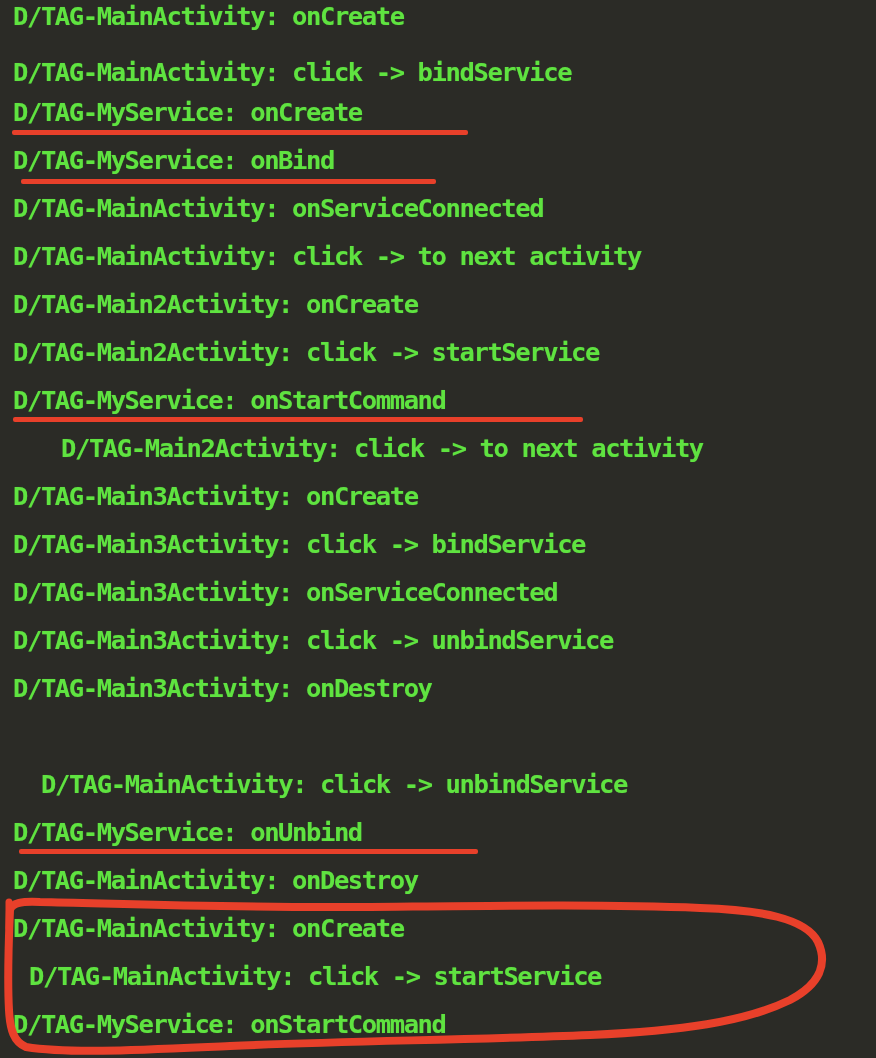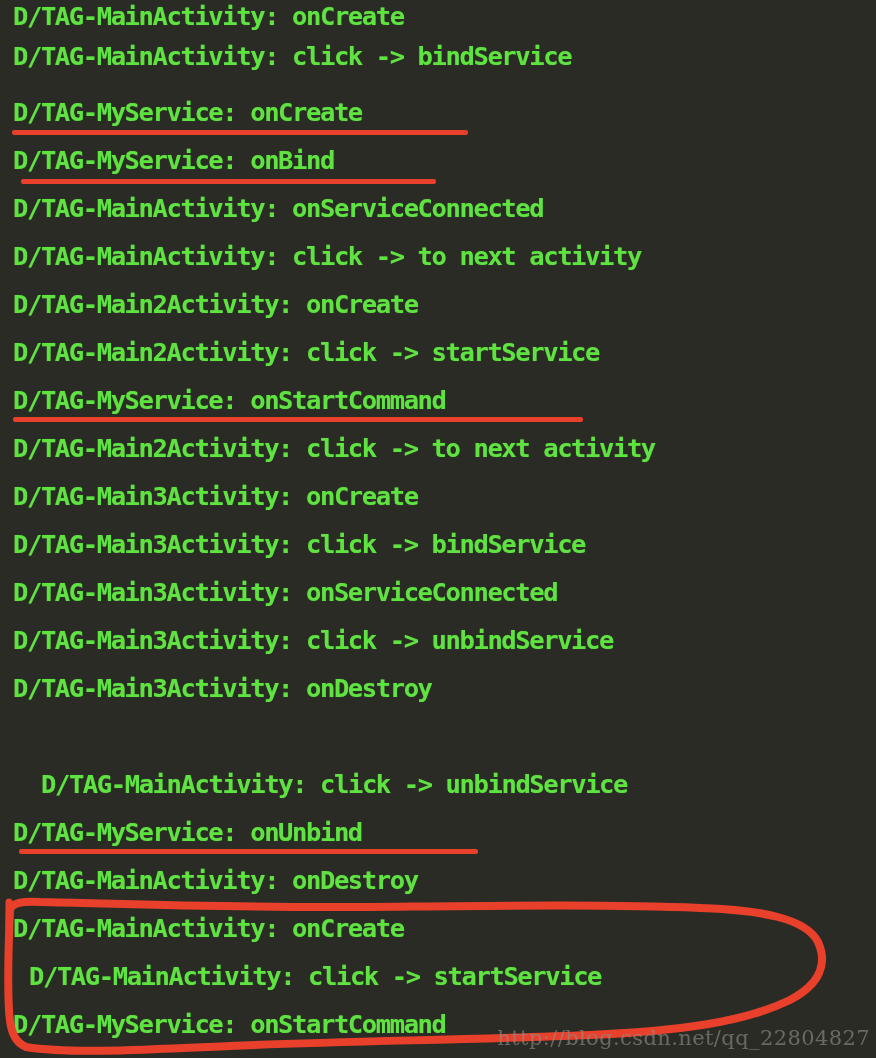--- a/index.html
+++ b/index.html
@@ -76,29 +76,29 @@
     white-space: pre;
   }
 </style>
 </head>
 <body>
 
 <div id="screen">
 
   <div id="log-lines">
       <div class="log-line" style="top: -8px;">D/TAG-MainActivity: onCreate</div>
-      <div class="log-line" style="top: 32px; text-align: right;">D/TAG-MainActivity: click -&gt; bindService</div>
+      <div class="log-line" style="top: 48px; text-align: right;">D/TAG-MainActivity: click -&gt; bindService</div>
       <div class="log-line" style="top: 88px;">D/TAG-MyService: onCreate</div>
       <div class="log-line" style="top: 184px;">D/TAG-MainActivity: onServiceConnected</div>
       <div class="log-line" style="top: 136px;">D/TAG-MyService: onBind</div>
       <div class="log-line" style="top: 232px;">D/TAG-MainActivity: click -&gt; to next activity</div>
       <div class="log-line" style="top: 280px;">D/TAG-Main2Activity: onCreate</div>
       <div class="log-line" style="top: 328px;">D/TAG-Main2Activity: click -&gt; startService</div>
       <div class="log-line" style="top: 376px;">D/TAG-MyService: onStartCommand</div>
-      <div class="log-line" style="top: 424px;">D/TAG-Main2Activity: click -&gt; to next activity</div>
+      <div class="log-line" style="top: 424px; margin-left: 48px;">D/TAG-Main2Activity: click -&gt; to next activity</div>
       <div class="log-line" style="top: 472px;">D/TAG-Main3Activity: onCreate</div>
       <div class="log-line" style="top: 520px;">D/TAG-Main3Activity: click -&gt; bindService</div>
       <div class="log-line" style="top: 568px;">D/TAG-Main3Activity: onServiceConnected</div>
       <div class="log-line" style="top: 616px;">D/TAG-Main3Activity: click -&gt; unbindService</div>
       <div class="log-line" style="top: 664px;">D/TAG-Main3Activity: onDestroy</div>
       <div class="log-line" style="top: 760px; margin-left: 28px;">D/TAG-MainActivity: click -&gt; unbindService</div>
       <div class="log-line" style="top: 856px;">D/TAG-MainActivity: onDestroy</div>
       <div class="log-line" style="top: 808px;">D/TAG-MyService: onUnbind</div>
       <div class="log-line" style="top: 904px;">D/TAG-MainActivity: onCreate</div>
       <div class="log-line" style="top: 952px; margin-left: 16px;">D/TAG-MainActivity: click -&gt; startService</div>
@@ -120,15 +120,14 @@
                C 680 151, 745 142, 790 120
                C 820 104, 828 84, 818 62
                C 806 38, 760 30, 700 28
                C 600 24, 480 26, 360 27
                C 240 28, 130 24, 40 22
                C 22 21, 12 23, 10 30 Z" fill="none" stroke="#e8402a" stroke-width="8" stroke-linecap="round" stroke-linejoin="round"></path>
       <path d="M 9 22 L 9 48" fill="none" stroke="#e8402a" stroke-width="7" stroke-linecap="round"></path>
     </svg>
   </div>
 
-  <div id="watermark">http://blog.csdn.net/qq_22804827</div>
 
 </div>
 
 </body></html>

